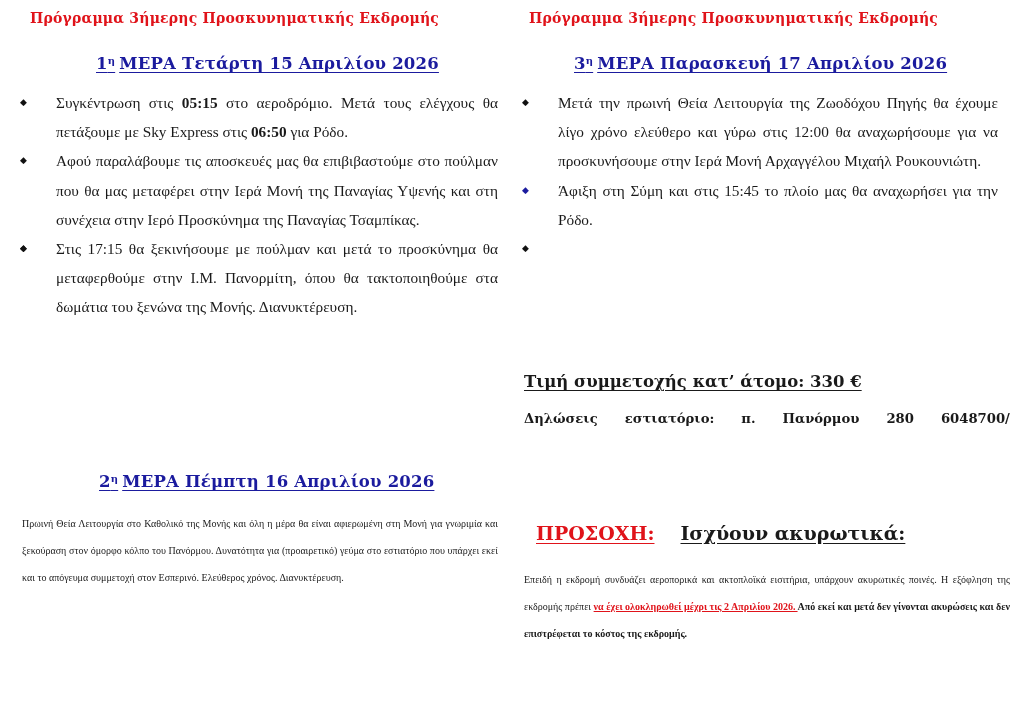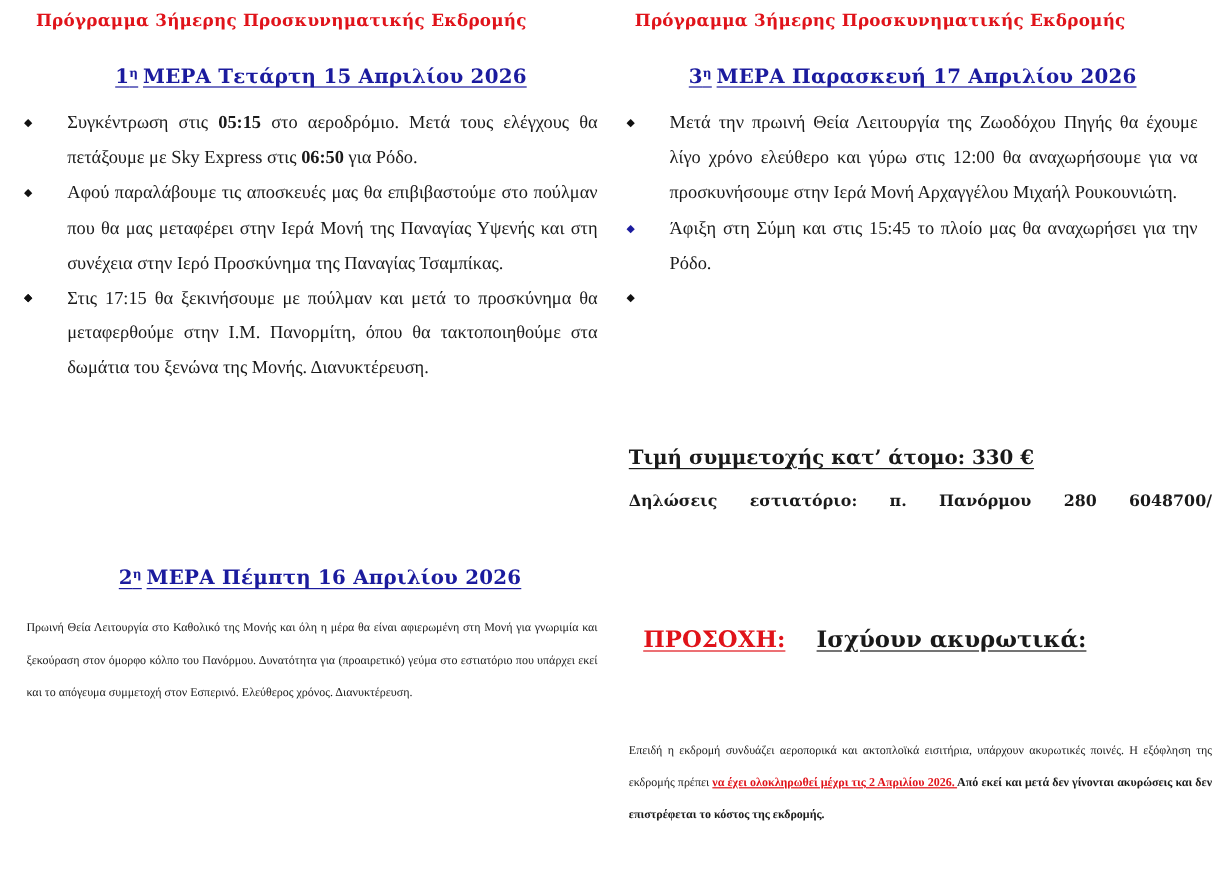--- a/index.html
+++ b/index.html
@@ -51,21 +51,21 @@
     position: absolute; left: 12px; top: 410px; width: 486px;
     font-weight: bold; font-size: 13.2px; line-height: 17.5px; text-align: justify;
   }
   .contact .u { text-decoration: underline; }
   .contact .line1 { display: flex; justify-content: space-between; }
 
   .warn-row { position: absolute; left: 12px; top: 522px; white-space: nowrap; font-weight: bold; font-size: 19px; margin-left: 12px; }
   .warn-label { color: #e0131a; text-decoration: underline; text-underline-offset: 3px; }
   .warn-text { margin-left: 26px; color: #1a1a1a; text-decoration: underline; text-underline-offset: 3px; }
 
-  .cancel { left: 12px; top: 566px; width: 486px; margin-top: 46px; }
+  .cancel { left: 12px; top: 566px; width: 486px; }
   .red-u { color: #e0131a; font-weight: bold; text-decoration: underline; }
   .bold { font-weight: bold; }
 </style>
 </head>
 <body>
 
 <div class="col col-left">
   <div class="page-title" style="left:30px; top:10px;">Πρόγραμμα 3ήμερης Προσκυνηματικής Εκδρομής</div>
 
   <div class="day-title" style="left:96px; top:54px;text-align:center;">

